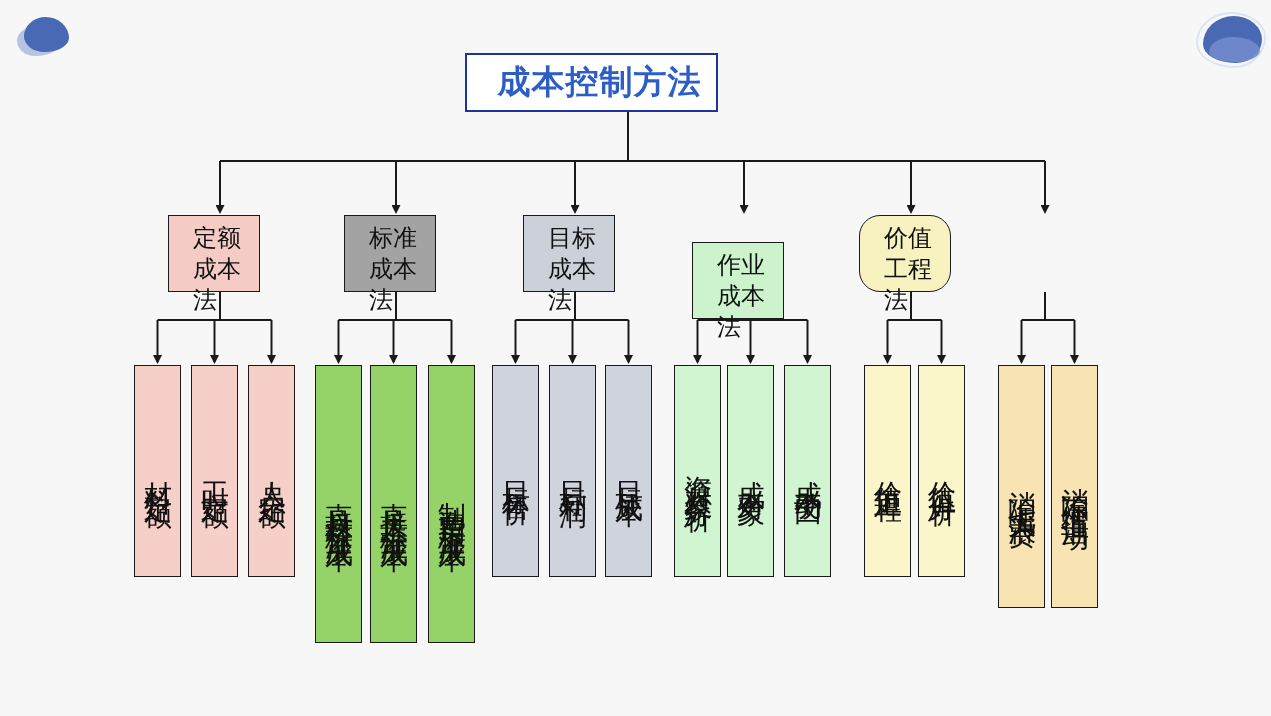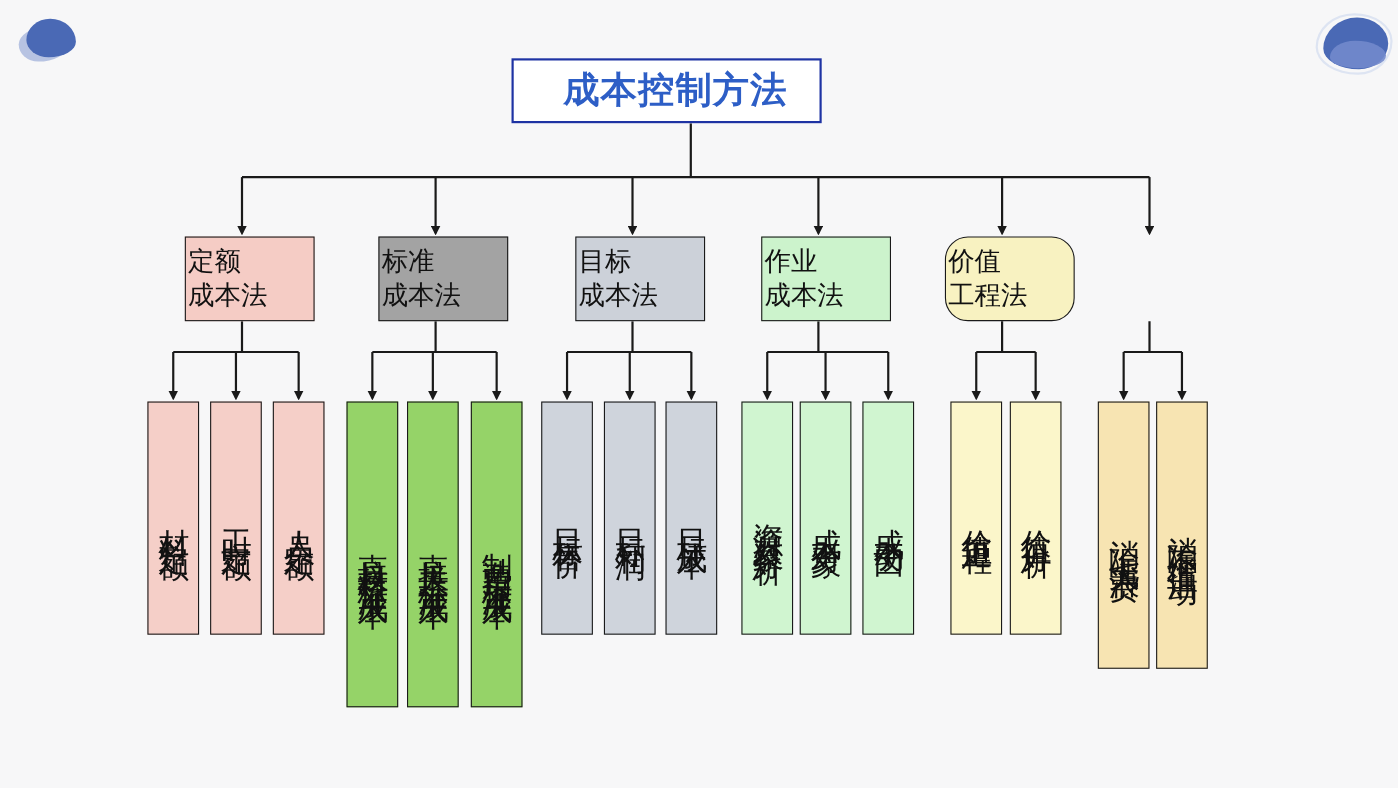--- a/index.html
+++ b/index.html
@@ -21,31 +21,31 @@
   .blob-right-ring { left: 1196px; top: 12px; width: 70px; height: 56px;
     border: 2px solid #dde4f2; border-radius: 50% 50% 45% 55% / 55% 45% 55% 45%; box-sizing: border-box; }
   .blob-right { left: 1203px; top: 16px; width: 59px; height: 47px;
     background: #4a69b5; border-radius: 52% 48% 45% 55% / 60% 50% 50% 40%; }
   .blob-right-light { left: 1209px; top: 37px; width: 51px; height: 25px;
     background: #7289cc; opacity: .9; border-radius: 45% 55% 50% 50% / 60% 55% 45% 40%; }
 
   .connectors { position: absolute; left: 0; top: 0; z-index: 1; }
 
   .root-box {
-    position: absolute; left: 465px; top: 53px; width: 282px; height: 59px;
+    position: absolute; left: 465px; top: 53px; width: 253px; height: 59px;
     background: #ffffff; border: 2px solid #1e33a3; box-sizing: border-box;
     display: flex; align-items: center; justify-content: center;
     font-size: 33px; font-weight: bold; letter-spacing: 1px; z-index: 2; padding-left: 16px;
   }
 
   .branch {
-    position: absolute; top: 215px; width: 118px; height: 77px;
+    position: absolute; top: 215px; width: 92px; height: 77px;
     border: 1.5px solid #1a1a1a; box-sizing: border-box;
     color: #111; font-size: 24px; line-height: 31px; font-weight: 500;
-    padding: 6px 0 0 2px; white-space: pre-line; z-index: 2;
+    padding: 6px 0 0 24px; white-space: pre-line; z-index: 2;
   }
   .b1 { left: 168px; } .b2 { left: 344px; } .b3 { left: 523px; }
   .b4 { left: 692px; } .b5 { left: 859px; border-radius: 21px; } .b6 { left: 993px; }
 
   .leaf {
     position: absolute; top: 365px; width: 47px; height: 212px;
     border: 1.5px solid #1a1a1a; box-sizing: border-box;
     color: #111; font-size: 28px; font-weight: 500; letter-spacing: 6px;
     writing-mode: vertical-rl; text-orientation: upright;
     display: flex; align-items: center; justify-content: center; z-index: 2;
@@ -113,21 +113,21 @@
   </svg>
 
   <div class="root-box" style="color: rgb(45, 94, 198); border-color: rgb(30, 51, 163);">成本控制方法</div>
 
   <div class="branch b1" style="background: rgb(245, 204, 197);">定额
 成本法</div>
   <div class="branch b2" style="background: #a3a3a3;">标准
 成本法</div>
   <div class="branch b3" style="background: rgb(204, 209, 217);">目标
 成本法</div>
-  <div class="branch b4" style="background: rgb(204, 243, 204);">作业
+  <div class="branch b4" style="background: rgb(204, 243, 204); margin-top: 27px;">作业
 成本法</div>
   <div class="branch b5" style="background: rgb(248, 242, 193);">价值
 工程法</div>
 
   <div class="leaf l11" style="background: rgb(245, 207, 200);">材料定额</div>
   <div class="leaf l12" style="background: rgb(245, 207, 200);">工时定额</div>
   <div class="leaf l13" style="background: rgb(245, 207, 200);">人员定额</div>
 
   <div class="leaf tall l21" style="background: rgb(149, 211, 104);">直接材料标准成本</div>
   <div class="leaf tall l22" style="background: rgb(149, 211, 104);">直接人工标准成本</div>

